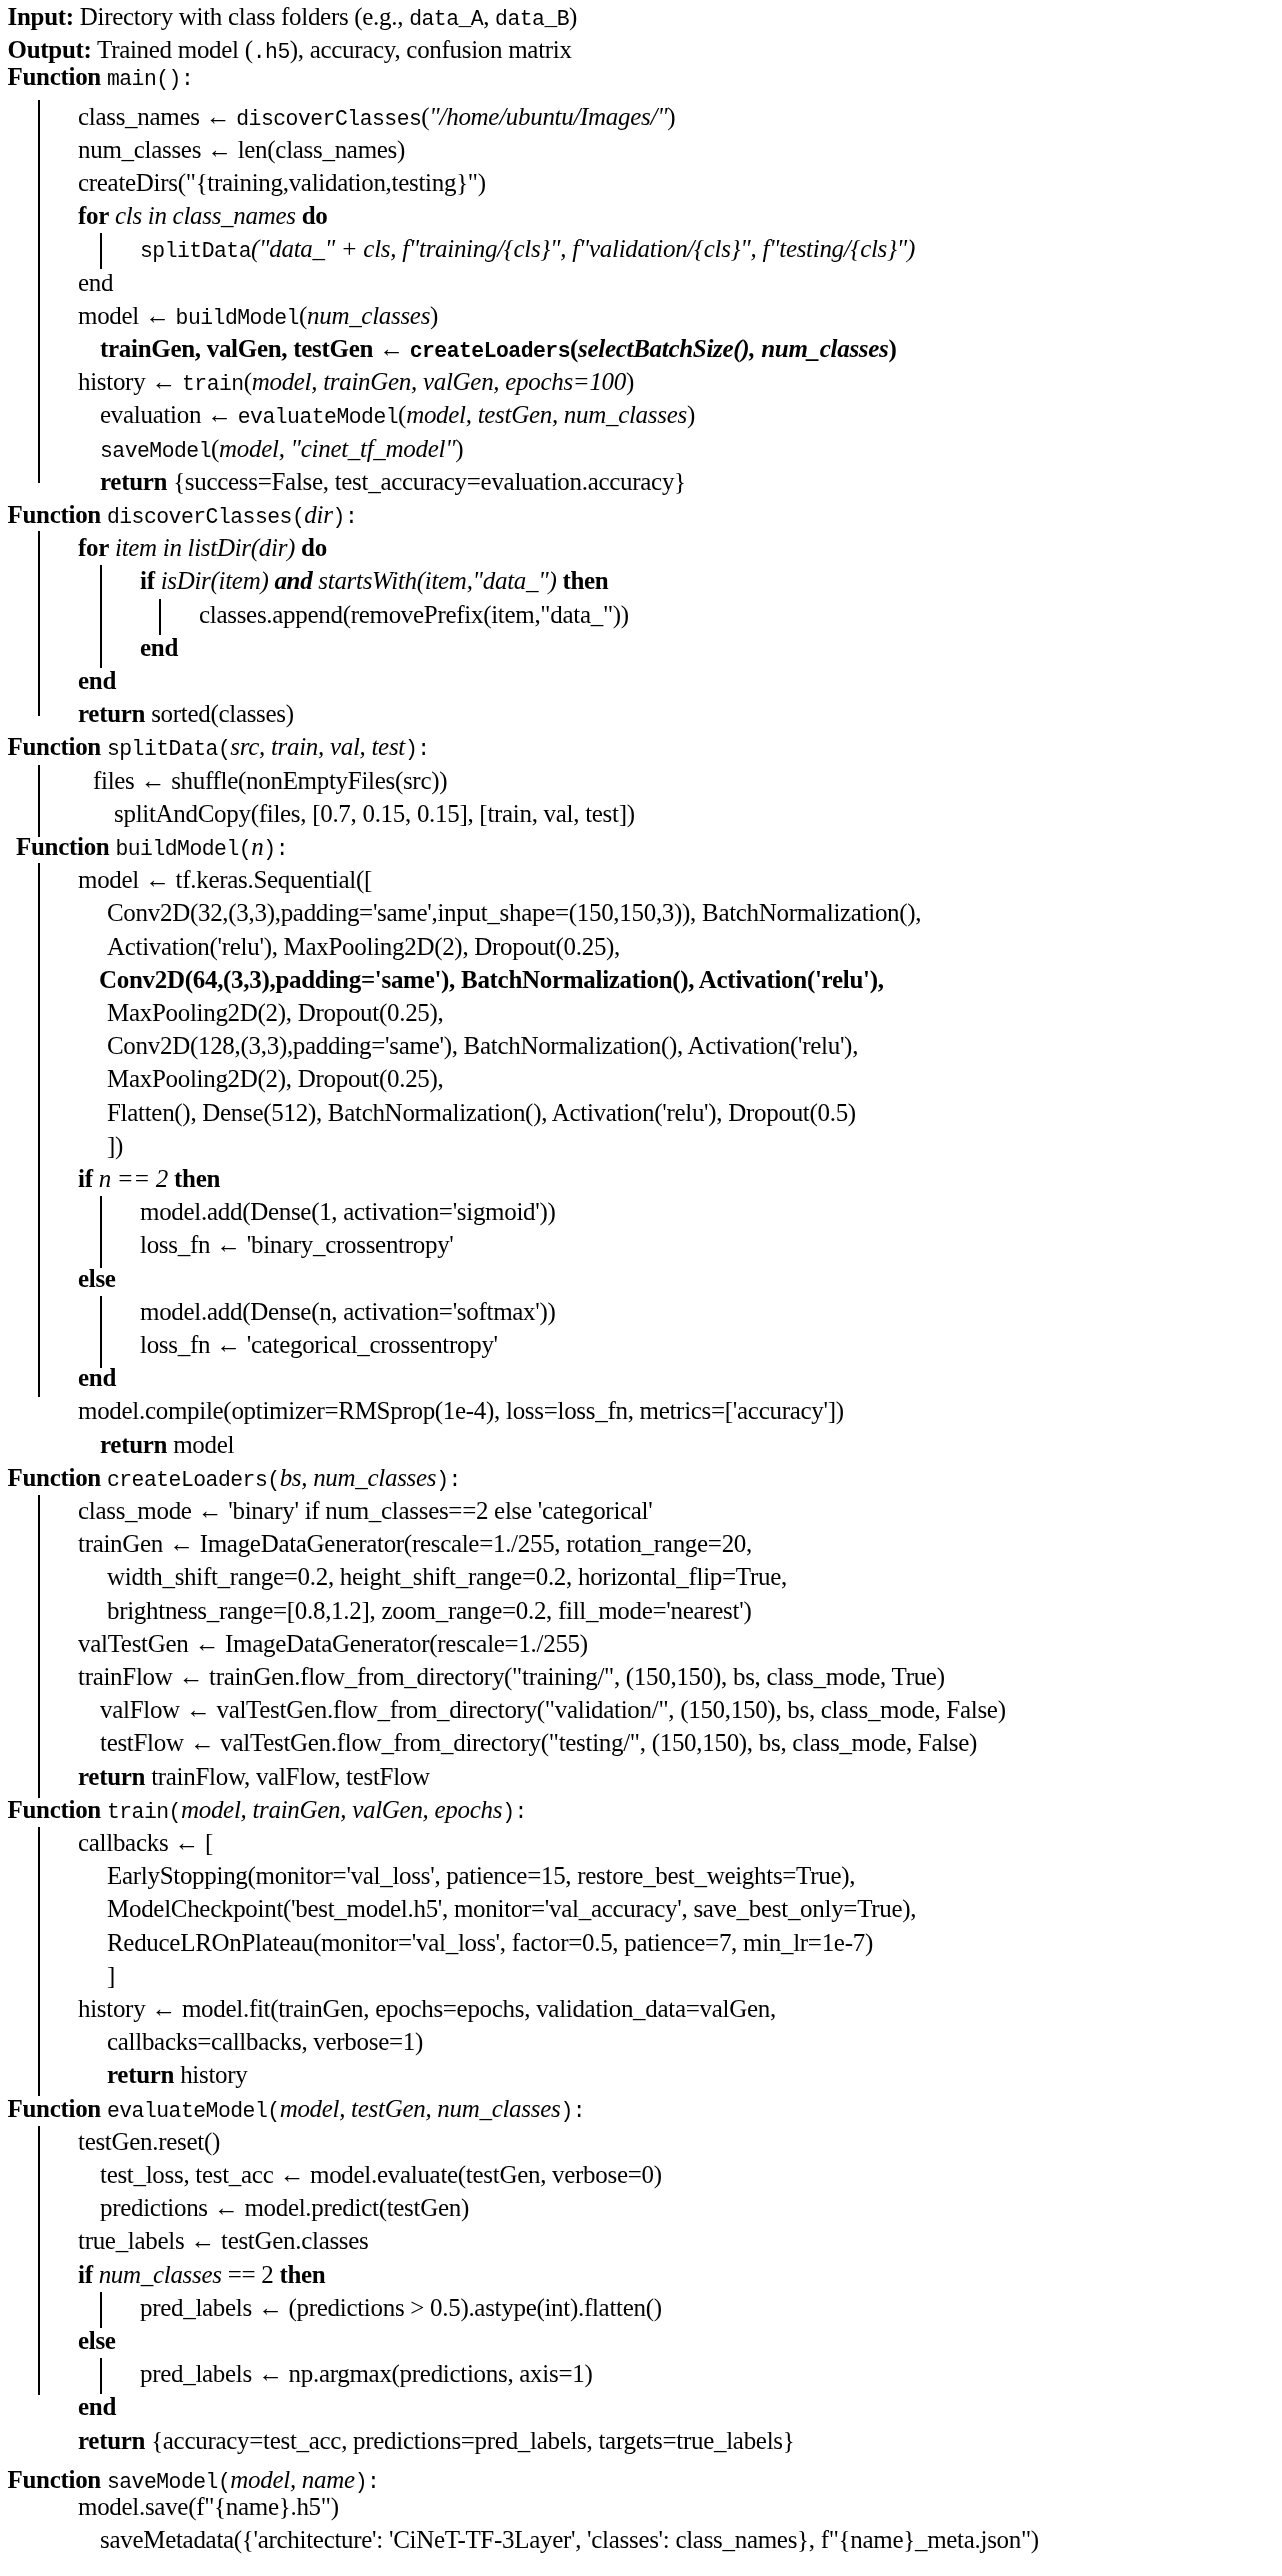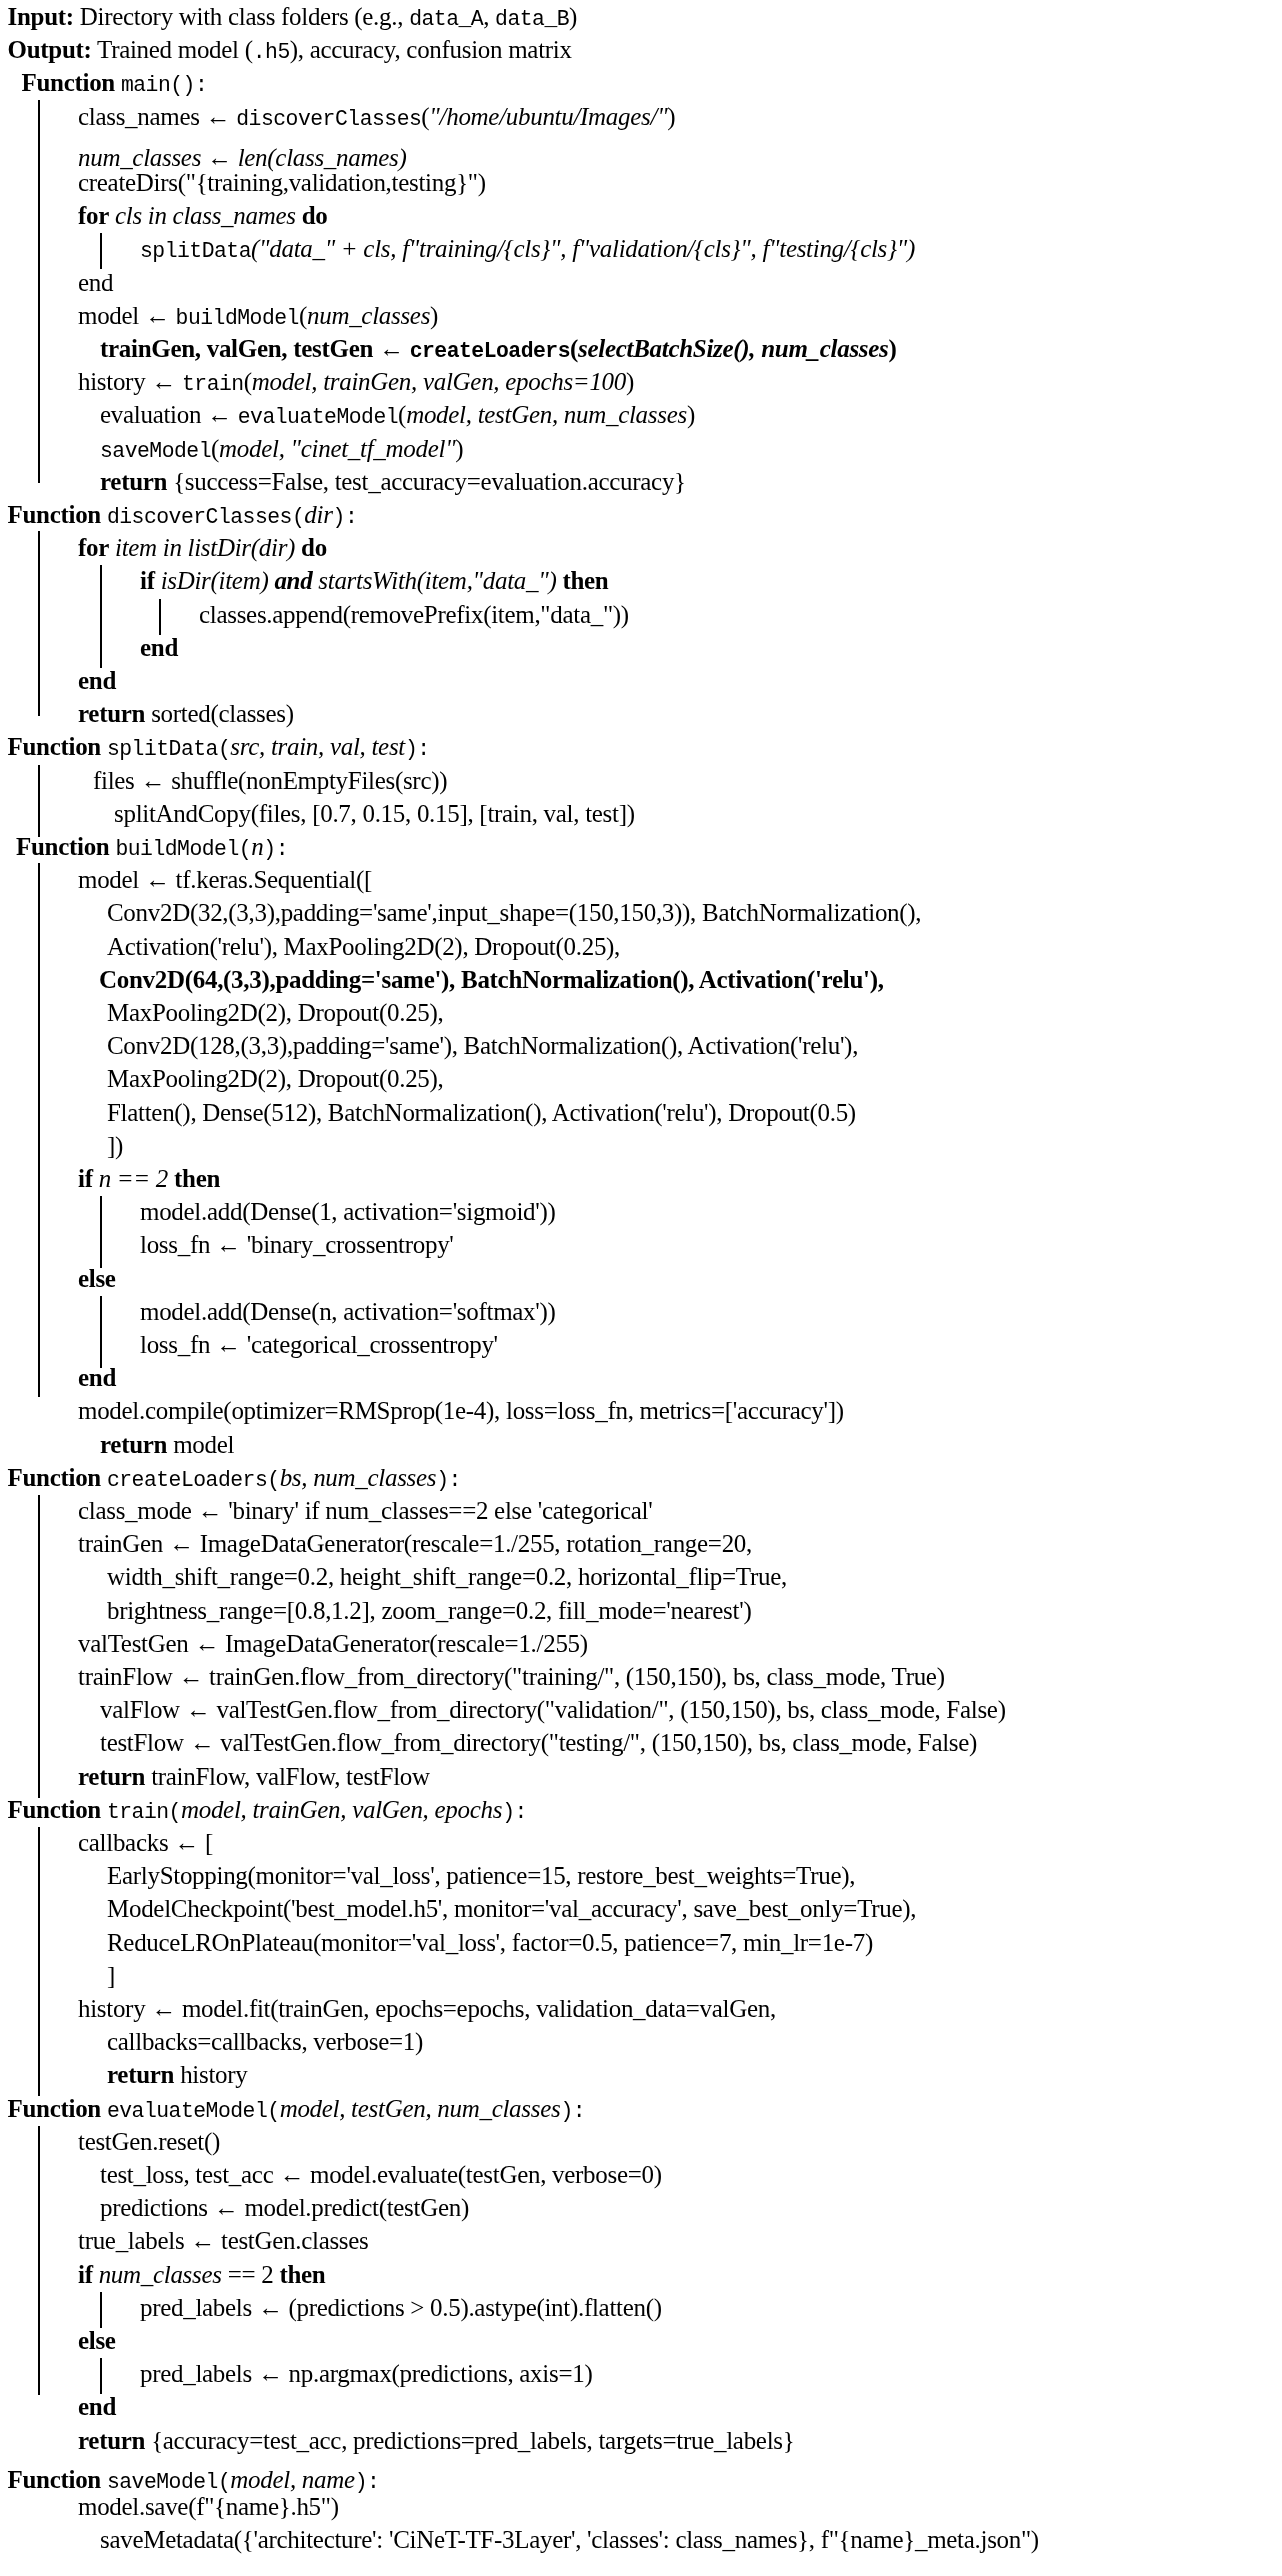--- a/index.html
+++ b/index.html
@@ -17,29 +17,29 @@
 
 <div class="line" style="top:0px;left:7.5px;">
   <span class="kw">Input:</span>
   <span>Directory with class folders (e.g., </span><span class="tt">data_A</span><span>, </span><span class="tt">data_B</span><span>)</span>
 </div>
 <div class="line" style="top: 33px; left: 7.5px;">
   <span class="kw">Output:</span>
   <span>Trained model (</span><span class="tt">.h5</span><span>), accuracy, confusion matrix</span>
 </div>
 
-<div class="line" style="top: 66px; left: 7.5px; margin-left: 14px;">
+<div class="line" style="top: 60px; left: 7.5px;">
   <span class="kw">Function</span>
   <span class="tt">main</span><span class="tt">():</span>
 </div>
 <div class="vbar" style="left: 38px; top: 100px; height: 383px;"></div>
 <div class="line" style="top: 100px; left: 78px;">
   <span>class_names ← </span><span class="tt">discoverClasses</span><span>(</span><span class="it">"/home/ubuntu/Images/"</span><span>)</span>
 </div>
-<div class="line" style="top: 141px; left: 78px; font-style: italic;">num_classes ← len(class_names)</div>
+<div class="line" style="top: 133px; left: 78px;">num_classes ← len(class_names)</div>
 <div class="line" style="top: 166px; left: 78px;">createDirs("{training,validation,testing}")</div>
 <div class="line" style="top: 199px; left: 78px;">
   <span class="kw">for</span>
   <span class="it">cls in class_names</span>
   <span class="kw">do</span>
 </div>
 <div class="vbar" style="left: 100px; top: 233px; height: 36px;"></div>
 <div class="line" style="top: 232px; left: 140px;">
   <span class="tt">splitData</span><span class="it">("data_" + cls, f"training/{cls}", f"validation/{cls}", f"testing/{cls}")</span>
 </div>

